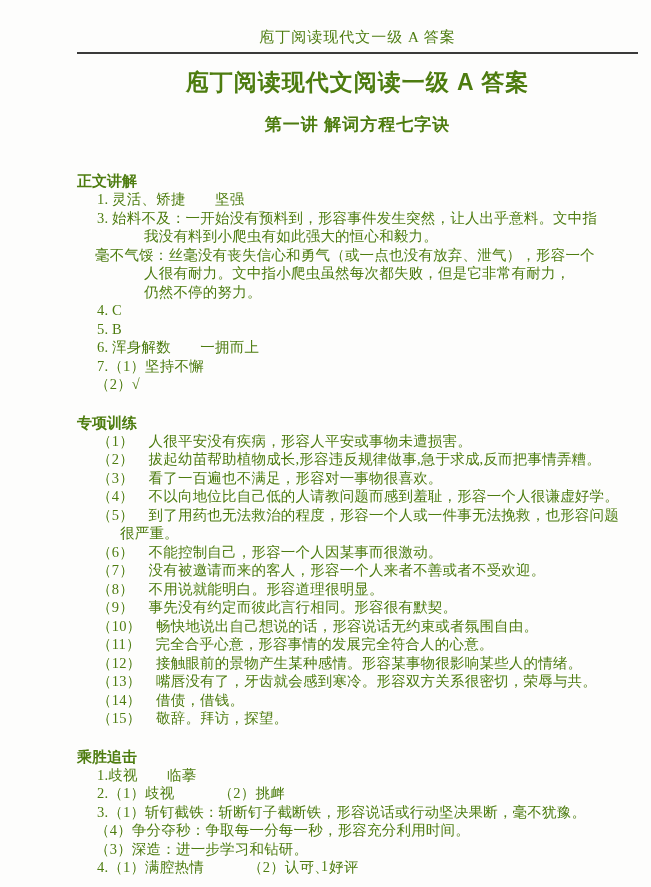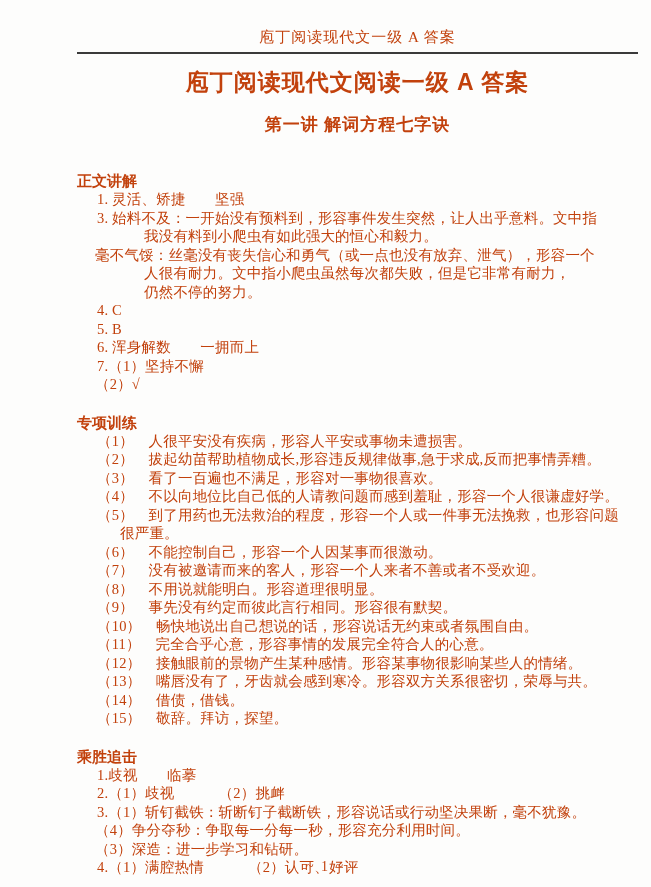--- a/index.html
+++ b/index.html
@@ -7,21 +7,21 @@
     padding: 0;
     background: #e8e8e8;
     font-family: "Liberation Serif", serif;
   }
   .page {
     position: relative;
     width: 651px;
     height: 887px;
     margin: 0 auto;
     background: #fdfdfc;
-    color: #c2410c;
+    color: #4d7c0f;
     box-sizing: border-box;
     overflow: hidden;
   }
   .page-header {
     padding: 28px 13px 0 77px;
   }
   .page-header .header-text {
     text-align: center;
     font-size: 15px;
     letter-spacing: 1px;

